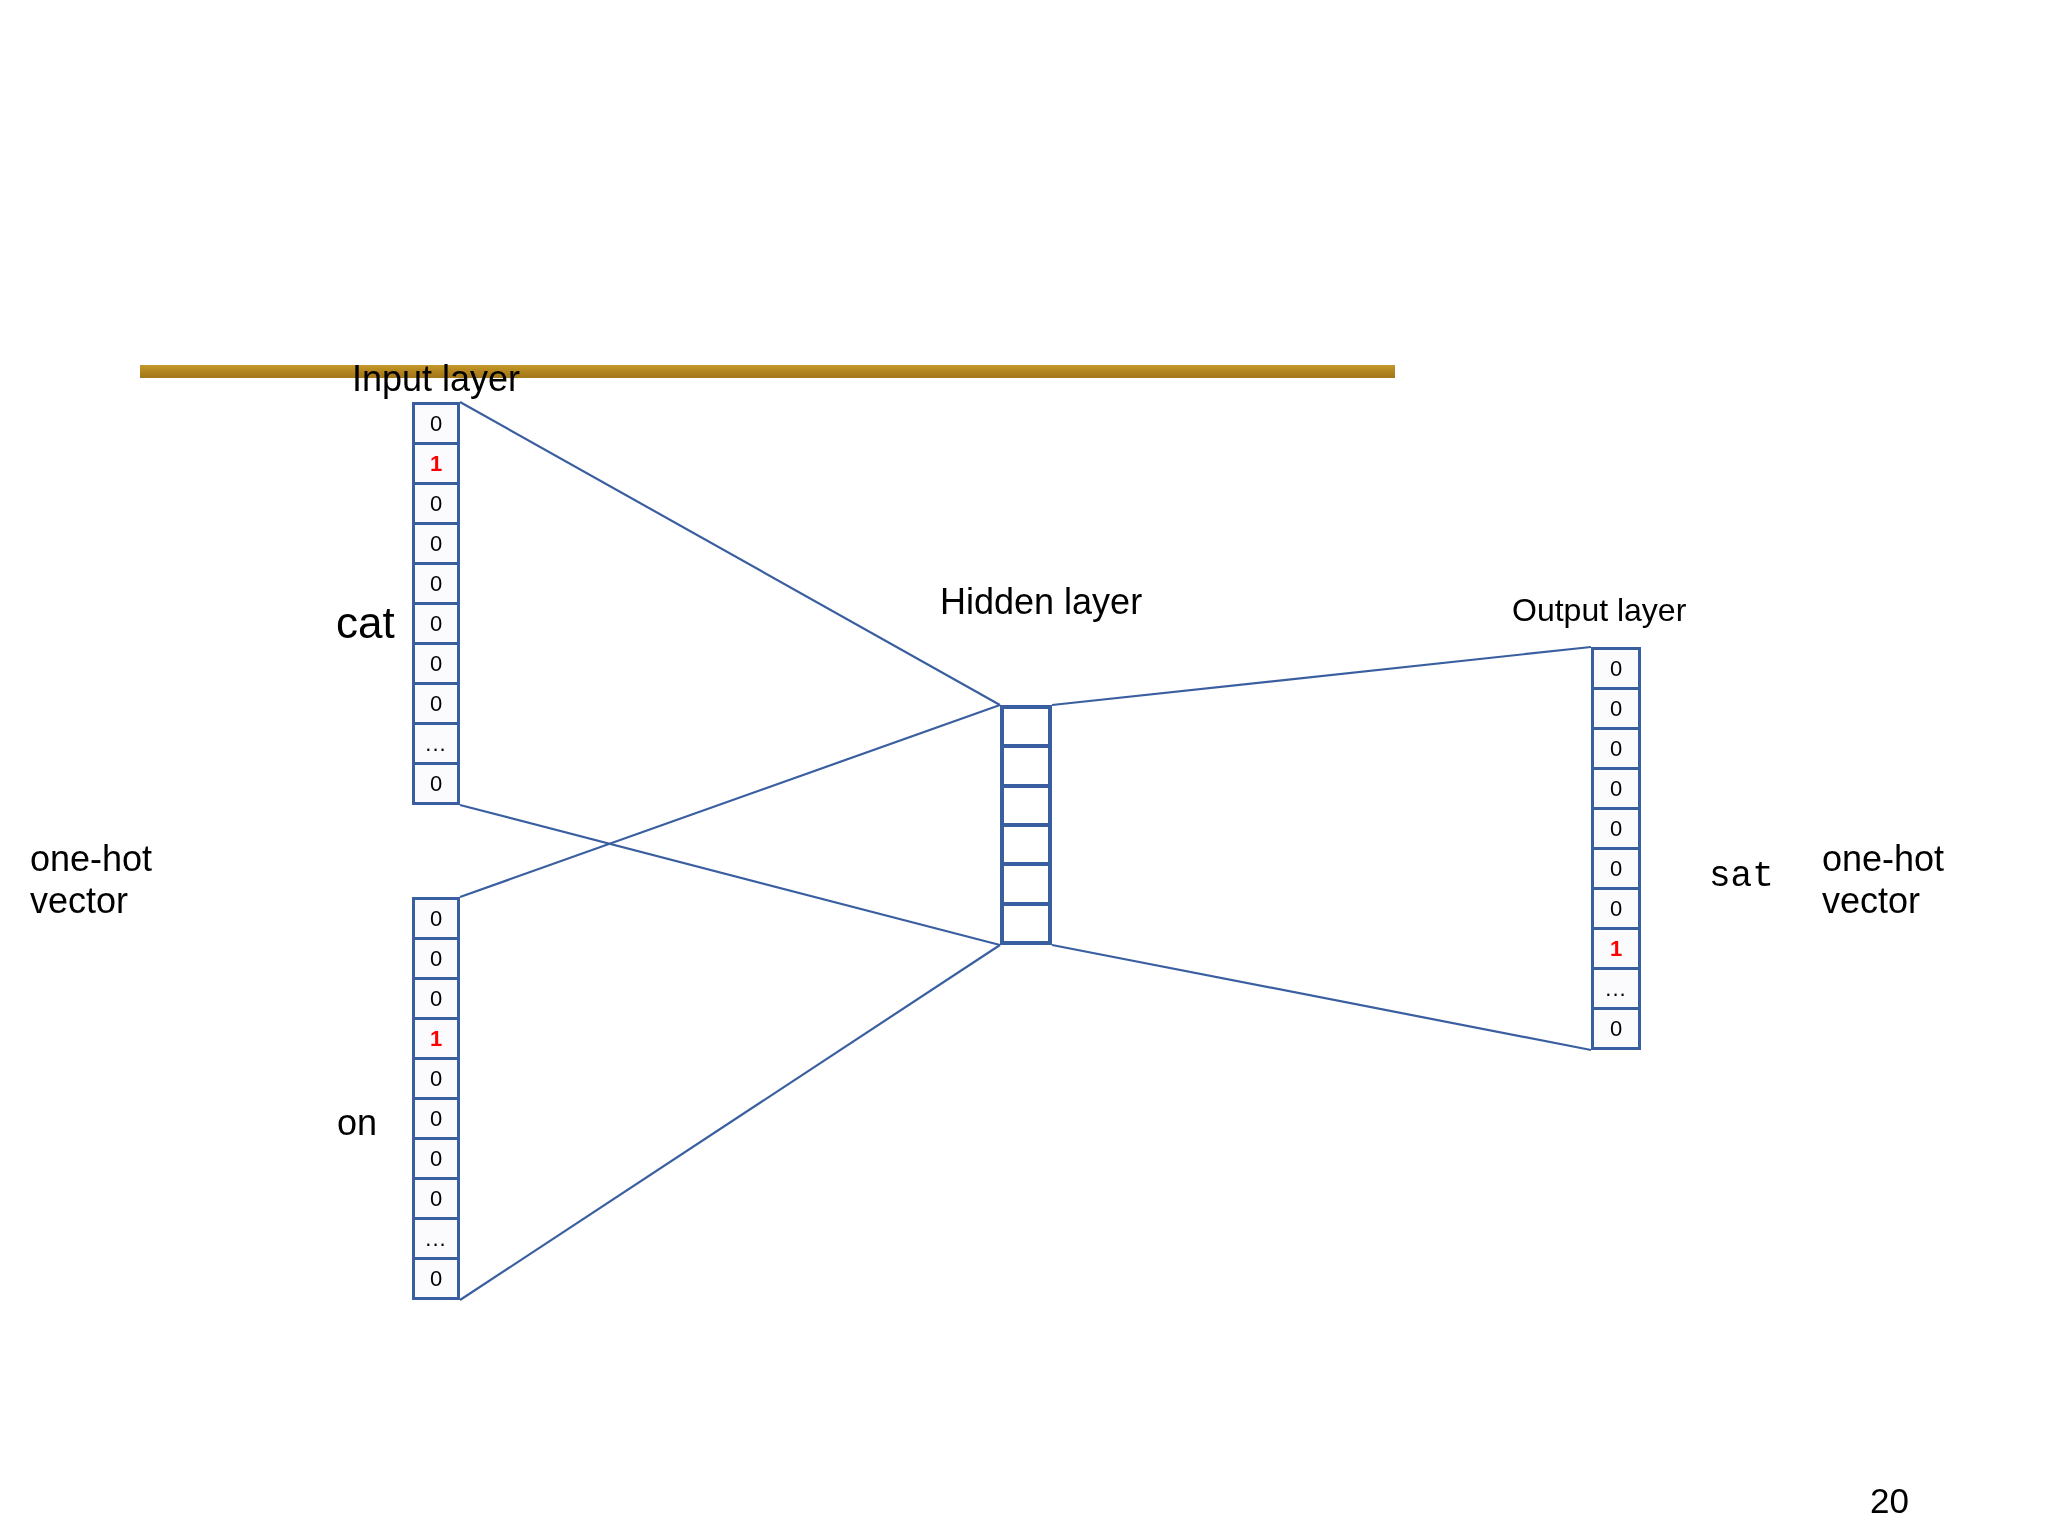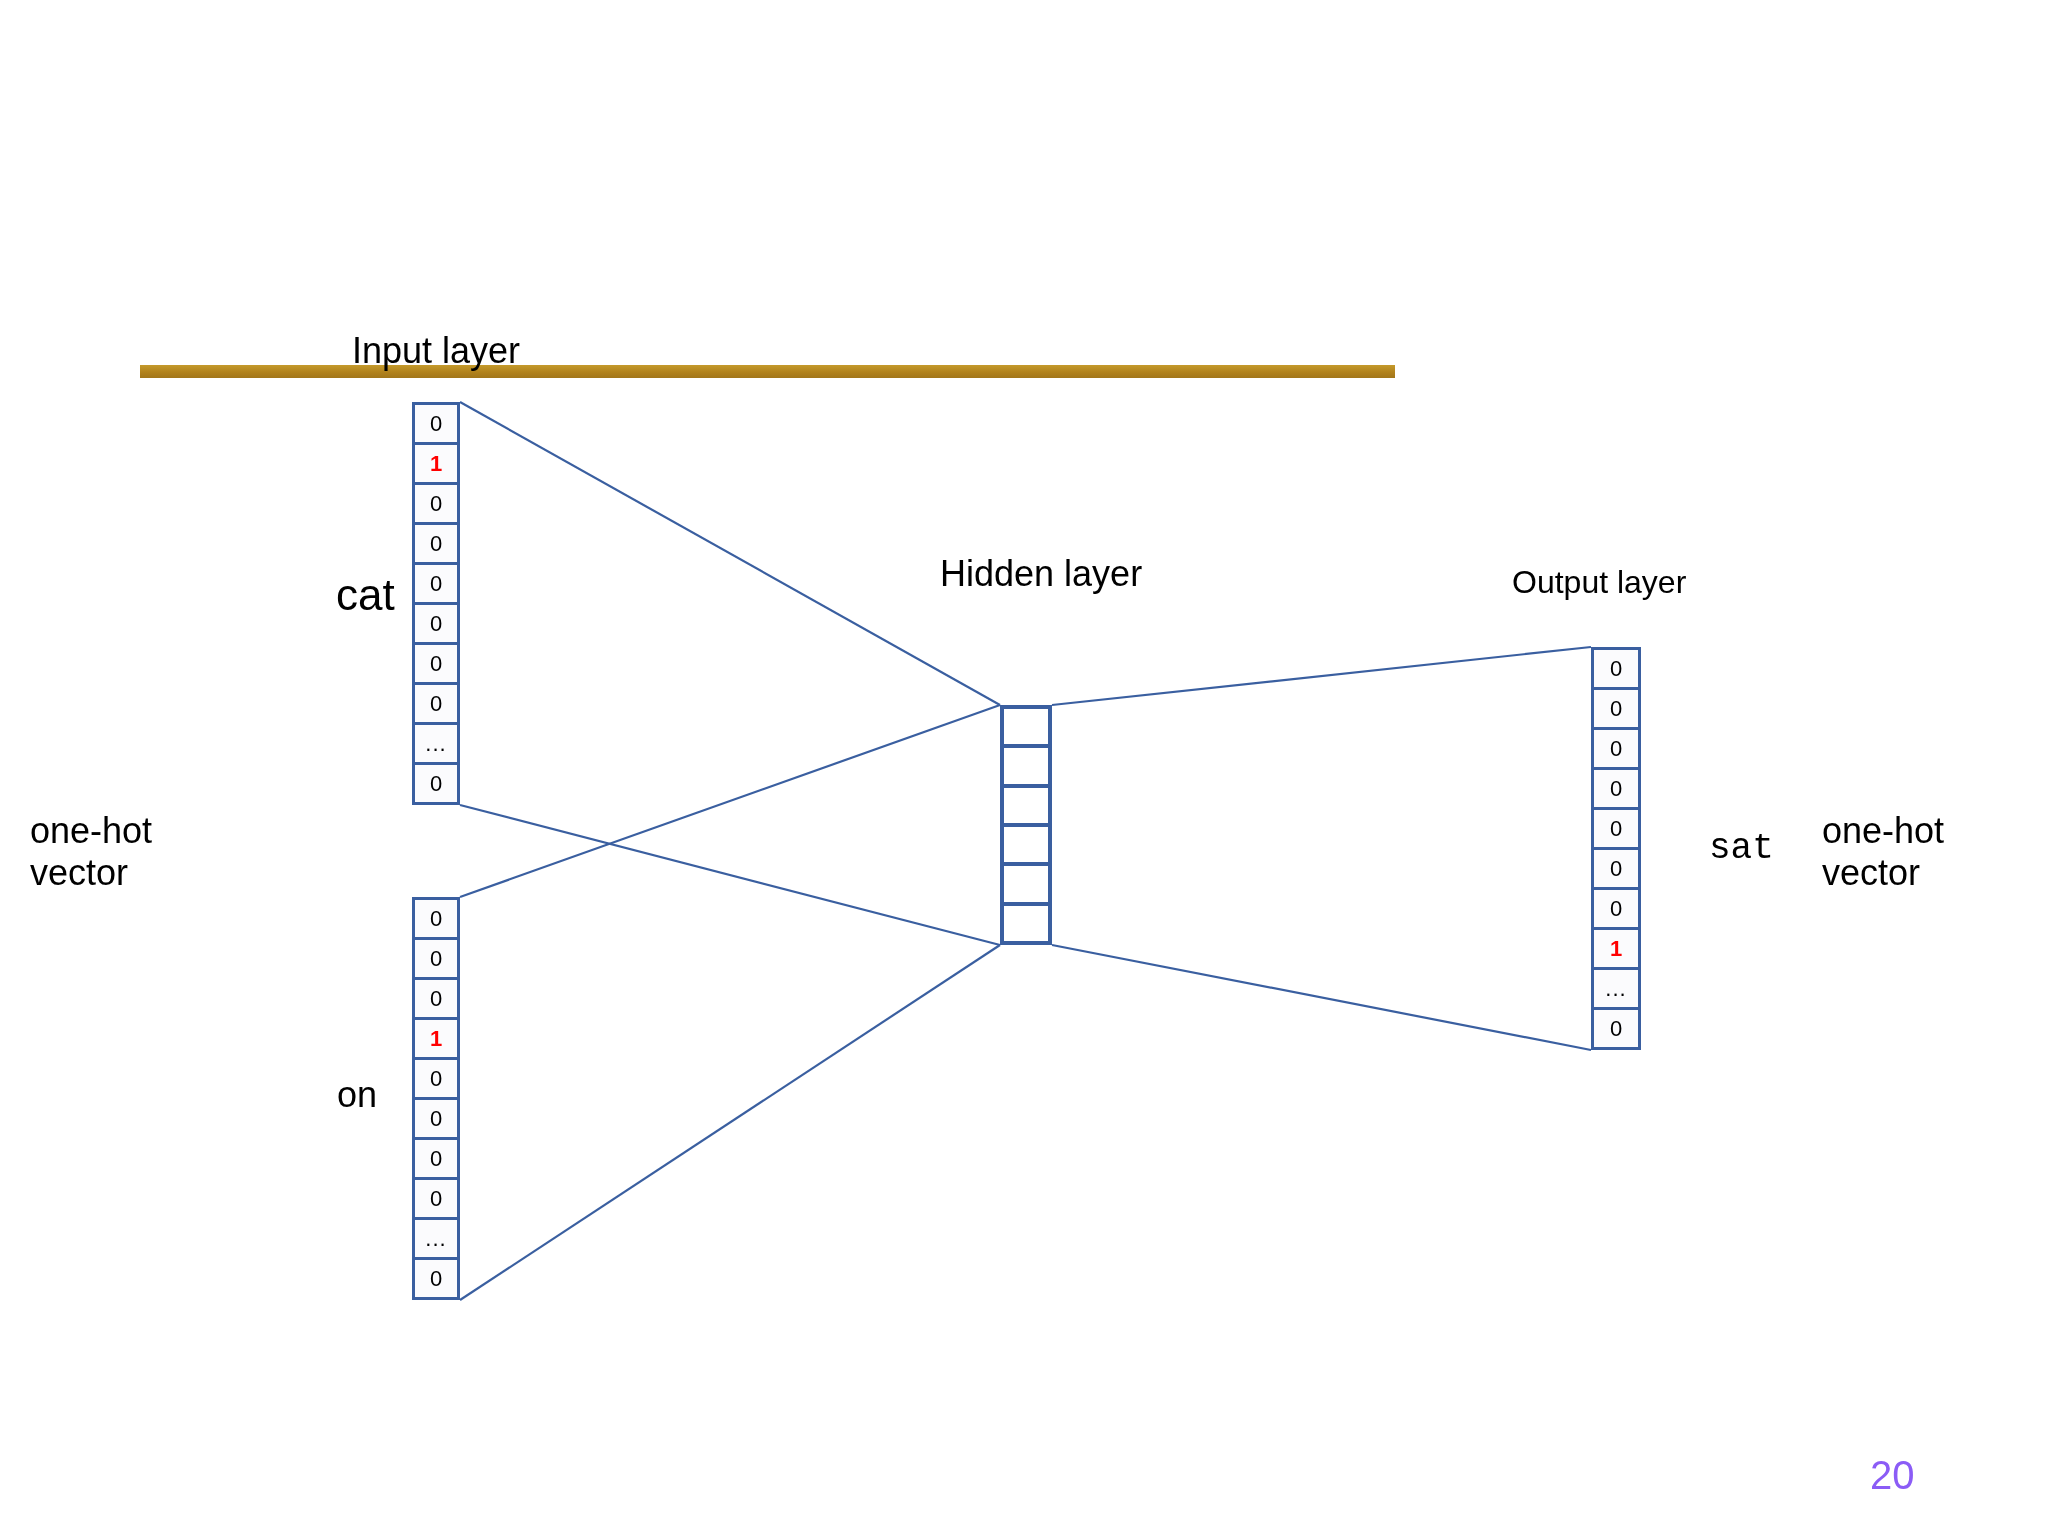--- a/index.html
+++ b/index.html
@@ -25,20 +25,21 @@
     width: 1255px;
     height: 13px;
     background: #b8860b;
     background: linear-gradient(to bottom, #c49a2b 0%, #b1821d 55%, #a2761a 100%);
   }
   
   .lbl {
     position: absolute;
     white-space: pre;
     line-height: 1.18;
+    margin-top: 28px;
   }
   .lbl-input-layer {
     left: 352px;
     top: 330px;
     font-size: 36px;
   }
   .lbl-hidden-layer {
     left: 940px;
     top: 553px;
     font-size: 36px;
@@ -81,22 +82,22 @@
     font-size: 36px;
   }
   .lbl-footer {
     left: 172px;
     top: 1453px;
     font-size: 28px;
   }
   .lbl-pagenum {
     left: 1870px;
     top: 1452px;
-    font-size: 40px;
-    color: #8b5cf6;
+    font-size: 35px;
+    color: #000000;
   }
   
   .vector {
     position: absolute;
     box-sizing: border-box;
     border: 3px solid #3a5fa0;
     background: #fbfbfd;
     display: flex;
     flex-direction: column;
   }

